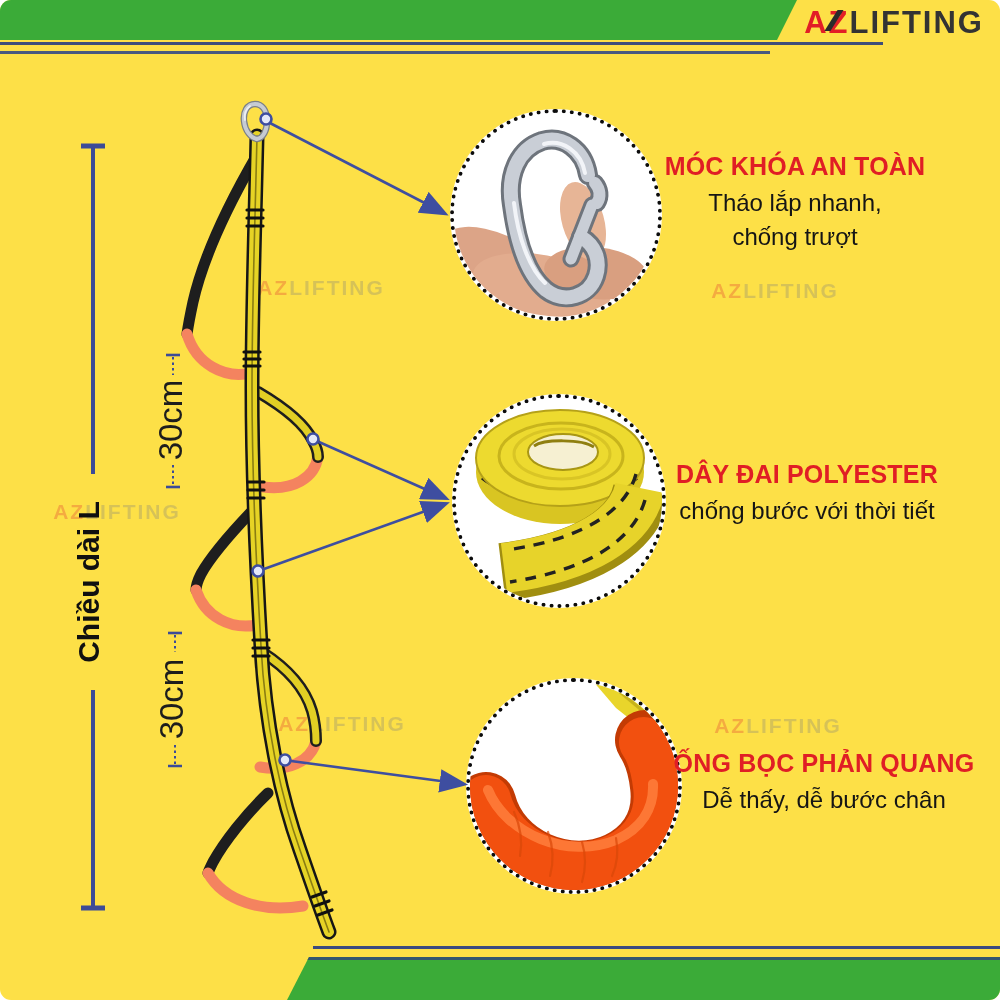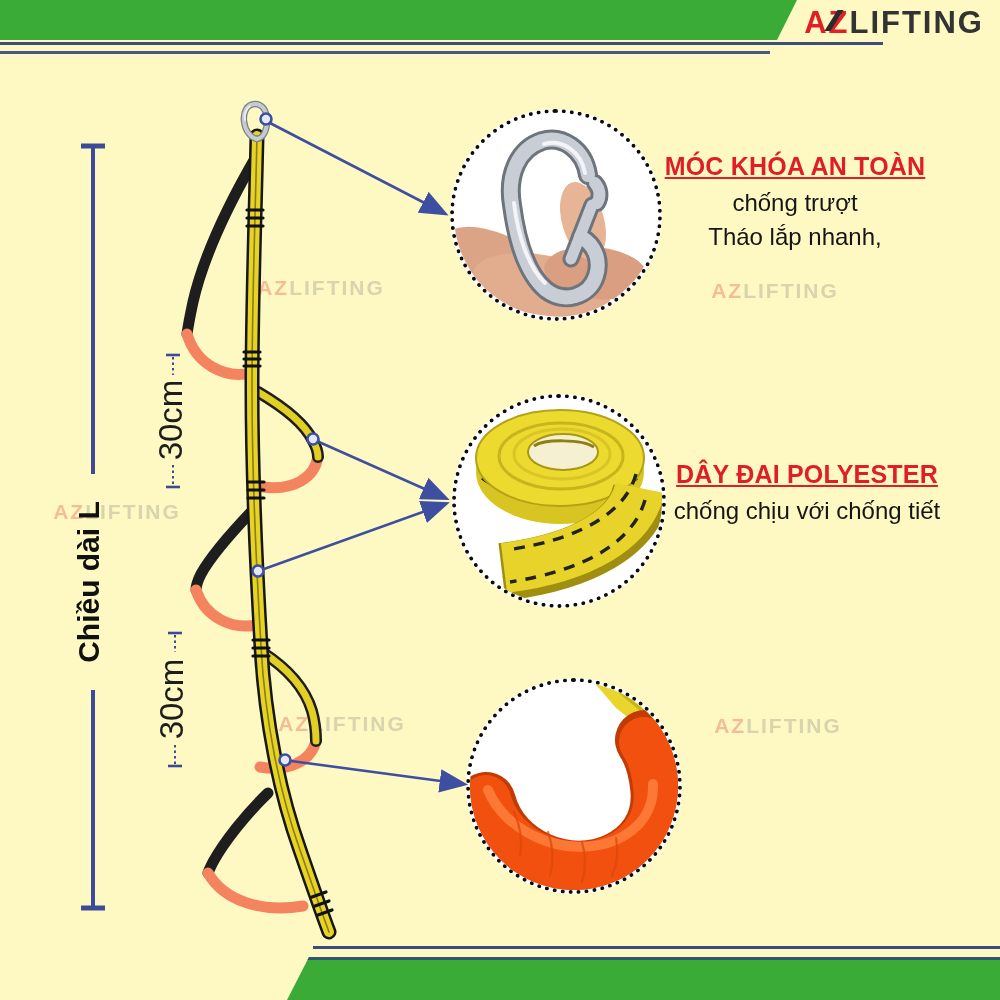--- a/index.html
+++ b/index.html
@@ -1,17 +1,17 @@
 <!DOCTYPE html>
 <html><head>
 <meta charset="utf-8">
 <style>
   html,body{margin:0;padding:0;background:#ffffff;}
-  .canvas{position:relative;width:1000px;height:1000px;background:#fef9c3;overflow:hidden;
-          font-family:"Liberation Sans",sans-serif;}
+  .canvas{position:relative;width:1000px;height:1000px;background:#fde047;overflow:hidden;
+          font-family:"Liberation Sans",sans-serif;border-radius:11px;}
 
   
   .banner-top{position:absolute;left:0;top:0;width:797px;height:40px;background:#3BAB38;
               clip-path:polygon(0 0,100% 0,calc(100% - 20px) 100%,0 100%);}
   .top-line1{position:absolute;left:0;top:42px;width:883px;height:3px;background:#3E4E79;}
   .top-line2{position:absolute;left:0;top:51px;width:770px;height:3px;background:#49597F;}
 
   
   .logo{position:absolute;top:5px;right:16px;font-size:31px;font-weight:bold;
         letter-spacing:2px;white-space:nowrap;}
@@ -41,21 +41,21 @@
   .rot{position:absolute;transform:translate(-50%,-50%) rotate(-90deg);white-space:nowrap;z-index:4;}
   #len-label{left:89px;top:582px;font-size:30px;font-weight:bold;color:#101010;}
   #dim1-label{left:171px;top:420px;font-size:33px;font-weight:500;color:#1d1d1d;}
   #dim2-label{left:172px;top:699px;font-size:33px;font-weight:500;color:#1d1d1d;}
 
   
   .ct{position:absolute;text-align:center;z-index:4;}
   #ct1{left:645px;top:152px;width:300px;}
   #ct2{left:652px;top:460px;width:310px;}
   #ct3{left:668px;top:749px;width:312px;}
-  .ct-title{font-size:25px;font-weight:bold;color:#E01E25;letter-spacing:.2px;text-decoration:underline;}
+  .ct-title{font-size:25px;font-weight:bold;color:#E01E25;letter-spacing:.2px;}
   .ct-body{font-size:24px;color:#151515;line-height:34px;margin-top:5px;}
 
   
   .bot-line{position:absolute;left:313px;top:946px;width:687px;height:3px;background:#3C4B7E;}
   .banner-bottom{position:absolute;left:286px;top:957px;width:714px;height:43px;background:#3BAB38;
                  border-top:3px solid #33566F;box-sizing:border-box;
                  clip-path:polygon(23px 0,100% 0,100% 100%,1px 100%);}
 </style>
 </head>
 <body>
@@ -208,27 +208,33 @@
     </g>
   </svg>
 
   <div class="rot" id="len-label">Chiều dài L</div>
   <div class="rot" id="dim1-label">30cm</div>
   <div class="rot" id="dim2-label">30cm</div>
 
   <div class="ct" id="ct1">
     <div class="ct-title">MÓC KHÓA AN TOÀN</div>
     <div class="ct-body">
+      <div>Tháo lắp nhanh,</div>
       <div>chống trượt</div>
-      <div>Tháo lắp nhanh,</div>
     </div>
   </div>
   <div class="ct" id="ct2">
     <div class="ct-title">DÂY ĐAI POLYESTER</div>
     <div class="ct-body">
-      <div>chống chịu với chống tiết</div>
+      <div>chống bước với thời tiết</div>
+    </div>
+  </div>
+  <div class="ct" id="ct3">
+    <div class="ct-title">ỐNG BỌC PHẢN QUANG</div>
+    <div class="ct-body">
+      <div>Dễ thấy, dễ bước chân</div>
     </div>
   </div>
 
   <div class="bot-line"></div>
   <div class="banner-bottom"></div>
 
 </div>
 
 </body></html>

